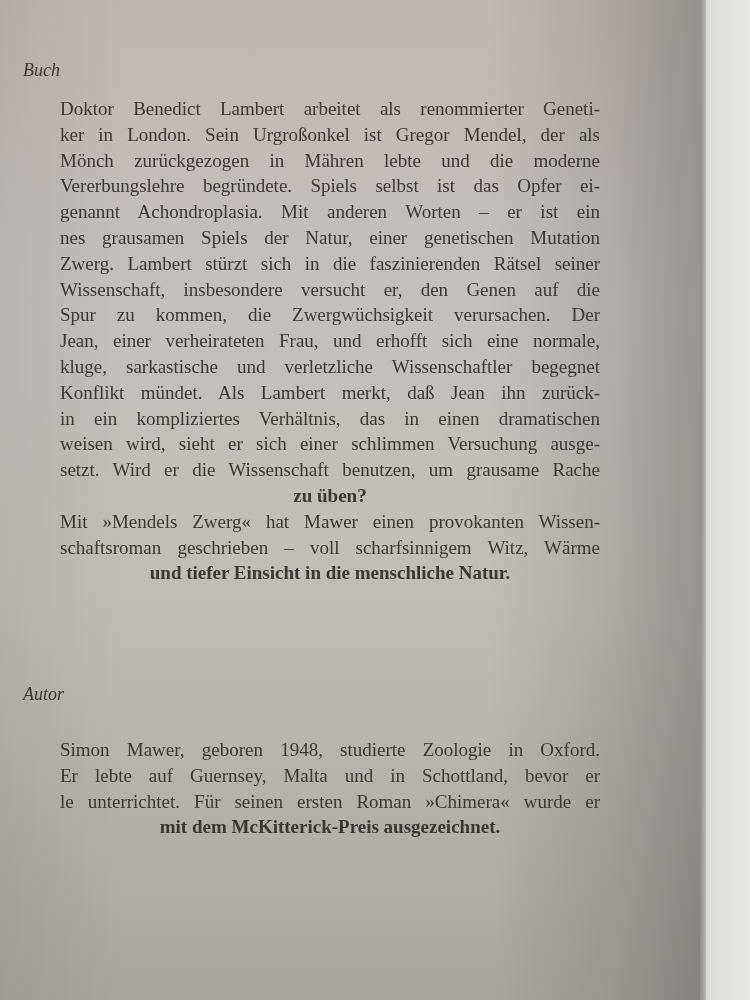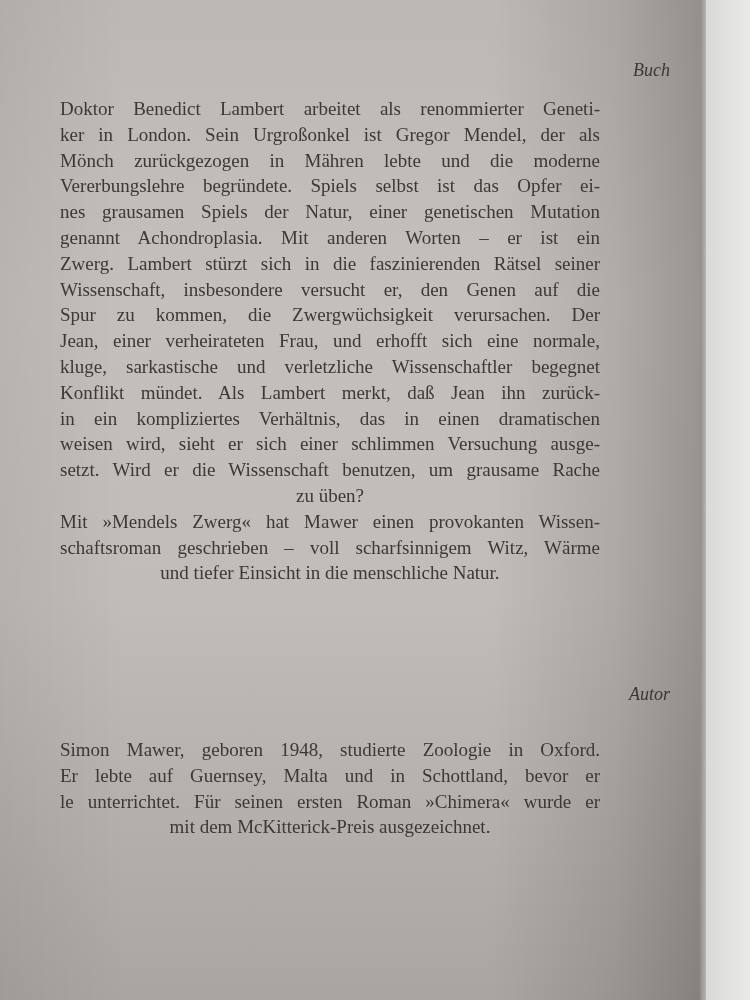--- a/index.html
+++ b/index.html
@@ -15,48 +15,48 @@
   }
   .page-edge {
     position: absolute; left: 700px; top: 0; width: 6px; height: 1000px;
     background: linear-gradient(90deg, #8f8b87, #b9b6b2);
   }
   .backdrop {
     position: absolute; left: 706px; top: 0; width: 44px; height: 1000px;
     background: linear-gradient(90deg, #d9dad8, #e9eae8);
   }
   .heading {
-    position: absolute; left: 0; width: 670px; text-align: right;
+    position: absolute; left: 0; width: 670px; text-align: left;
     font-family: "Liberation Serif", "DejaVu Serif", serif;
-    font-style: italic; font-size: 18px; color: #3a3735;
+    font-style: italic; font-size: 18px; color: #3a3735; padding-left: 23px;
   }
   .para {
     text-align: justify; text-align-last: justify;
     font-family: "Liberation Serif", "DejaVu Serif", serif;
     font-size: 19px; line-height: 25.8px; color: #3b3836;
     margin: 0;
   }
   .para .line { display: block; white-space: nowrap; text-align: justify; text-align-last: justify; }
-  .para .line.center { text-align: right; text-align-last: center; }
+  .para .line.center { text-align: right; text-align-last: center; font-weight: bold; }
   .block { position: absolute; left: 60px; width: 540px; }
 </style>
 </head>
 <body>
 
 <div class="page">
 
   <div class="heading" style="top:60px;">Buch</div>
 
   <div class="block para" style="top:96px;">
     <span class="line">Doktor Benedict Lambert arbeitet als renommierter Geneti-</span>
     <span class="line">ker in London. Sein Urgroßonkel ist Gregor Mendel, der als</span>
     <span class="line">Mönch zurückgezogen in Mähren lebte und die moderne</span>
     <span class="line">Vererbungslehre begründete. Spiels selbst ist das Opfer ei-</span>
+    <span class="line">genannt Achondroplasia. Mit anderen Worten – er ist ein</span>
     <span class="line">nes grausamen Spiels der Natur, einer genetischen Mutation</span>
-    <span class="line">genannt Achondroplasia. Mit anderen Worten – er ist ein</span>
     <span class="line">Zwerg. Lambert stürzt sich in die faszinierenden Rätsel seiner</span>
     <span class="line">Wissenschaft, insbesondere versucht er, den Genen auf die</span>
     <span class="line">Spur zu kommen, die Zwergwüchsigkeit verursachen. Der</span>
     <span class="line">Jean, einer verheirateten Frau, und erhofft sich eine normale,</span>
     <span class="line">kluge, sarkastische und verletzliche Wissenschaftler begegnet</span>
     <span class="line">Konflikt mündet. Als Lambert merkt, daß Jean ihn zurück-</span>
     <span class="line">in ein kompliziertes Verhältnis, das in einen dramatischen</span>
     <span class="line">weisen wird, sieht er sich einer schlimmen Versuchung ausge-</span>
     <span class="line">setzt. Wird er die Wissenschaft benutzen, um grausame Rache</span>
     <span class="line center">zu üben?</span>

